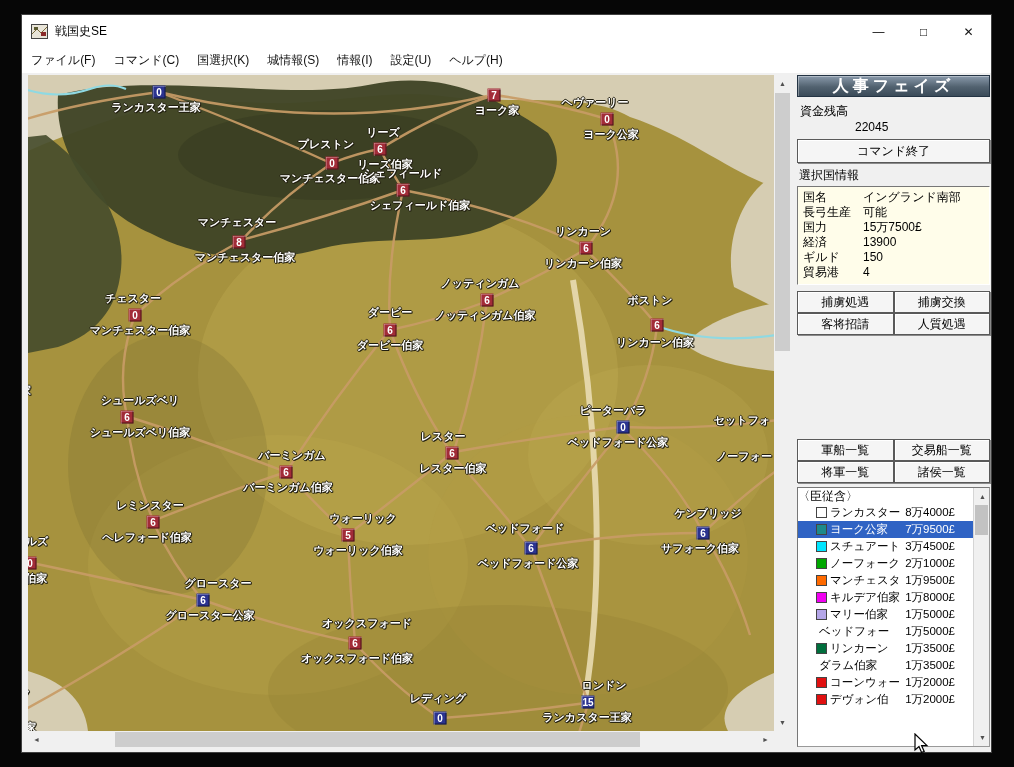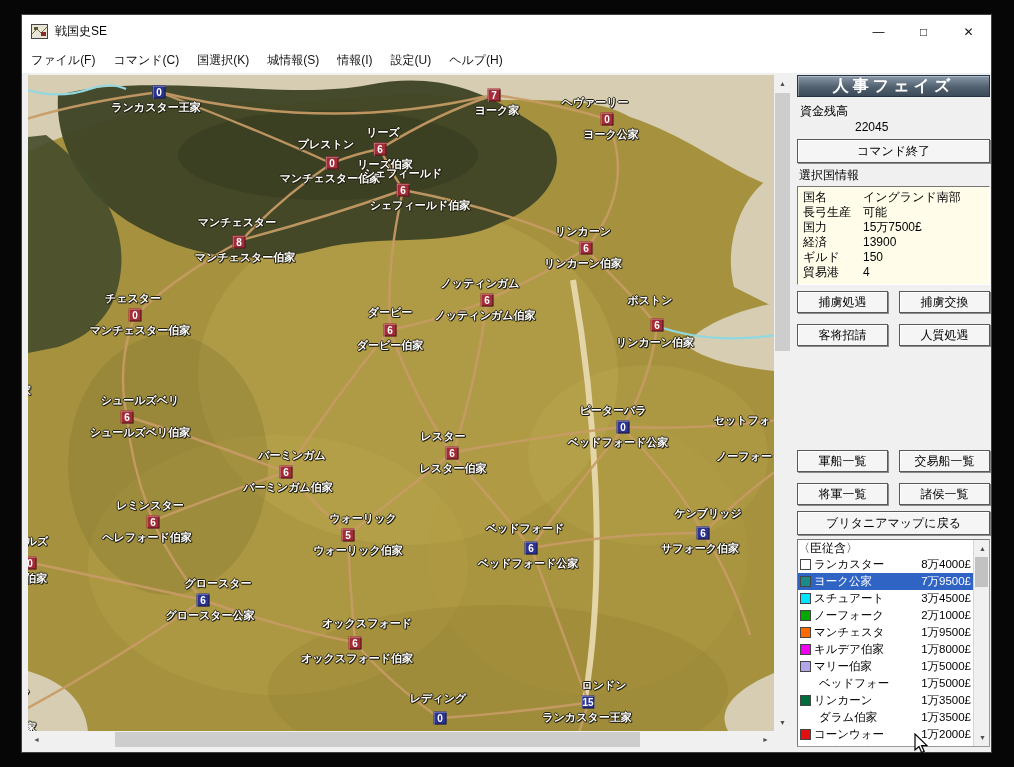--- a/index.html
+++ b/index.html
@@ -61,31 +61,31 @@
   .funds-value { margin-left:55px; }
   .btn { font-family:inherit; background:#f5f5f5; border:1px solid #595959;
          box-shadow:1px 1px 0 #8a8a8a, inset 1px 1px 0 #fff; font-size:12px; color:#000;
          display:flex; align-items:center; justify-content:center; cursor:default; }
   .cmd-end { margin-top:5px; height:24px; }
   .section-label { margin-top:4px; padding-left:2px; }
   .info-box { margin-top:2px; background:#fffdea; border:1px solid; border-color:#777 #fff #fff #777;
               padding:3px 0 4px; }
   .info-row { display:flex; line-height:15px; padding:0 5px; }
   .info-label { width:60px; flex:none; }
-  .btn-grid { margin-top:6px; display:grid; grid-template-columns:1fr 1fr; gap:11px; }
+  .btn-grid { margin-top:6px; display:grid; grid-template-columns:1fr 1fr; gap:0; }
   .btn-grid .btn { height:22px; }
   .spacer { height:98px; }
   .back-btn { margin-top:6px; height:24px; }
   .lords-row { margin-top:6px; display:flex; align-items:center; padding:0 2px; }
   .checkbox { margin-left:auto; width:11px; height:11px; background:#fff; border:1px solid #333; margin-right:4px; }
   .lords-box { margin-top:4px; flex:1; background:#fff; border:1px solid; border-color:#777 #999 #999 #777;
                display:flex; overflow:hidden; }
   .lords-content { flex:1; overflow:hidden; }
   .lords-header { padding-right:24px; line-height:16px; font-size:12px; }
-  .lord-row { display:flex; align-items:center; height:17px; padding:0 2px; font-size:11.5px; }
+  .lord-row { display:flex; align-items:center; height:17px; padding:0 18px; font-size:11.5px; }
   .lord-row.no-color { padding-left:21px; }
   .lord-row.selected { color:#fff; }
   .lord-color { width:11px; height:11px; border:1px solid #444; margin-right:3px; flex:none; }
   .lord-name { white-space:nowrap; overflow:hidden; max-width:104px; }
   .lord-value { margin-left:auto; white-space:nowrap; }
   .list-scroll { width:16px; flex:none; background:#f0f0f0; display:flex; flex-direction:column;
                  border-left:1px solid #d5d5d5; }
   .list-thumb { position:absolute; left:1px; right:1px; top:0; height:30px; background:#c2c2c2; }
   .cursor { position:absolute; left:913px; top:733px; z-index:50; }
 </style>
@@ -389,21 +389,20 @@
 
         <div class="spacer"></div>
 
         <div class="btn-grid" id="list-buttons">
             <div class="btn">軍船一覧</div>
             <div class="btn">交易船一覧</div>
             <div class="btn">将軍一覧</div>
             <div class="btn">諸侯一覧</div>
           </div>
 
-        <button class="btn back-btn">ブリタニアマップに戻る</button>
 
 
         <div class="lords-box">
           <div class="lords-content">
             <div class="lords-header">〈臣従含〉</div>
             <div id="lords-rows">
                 <div class="lord-row">
                   <div class="lord-color" style="background: rgb(255, 255, 255);"></div>
                   <div class="lord-name">ランカスター</div>
                   <div class="lord-value">8万4000£</div>

